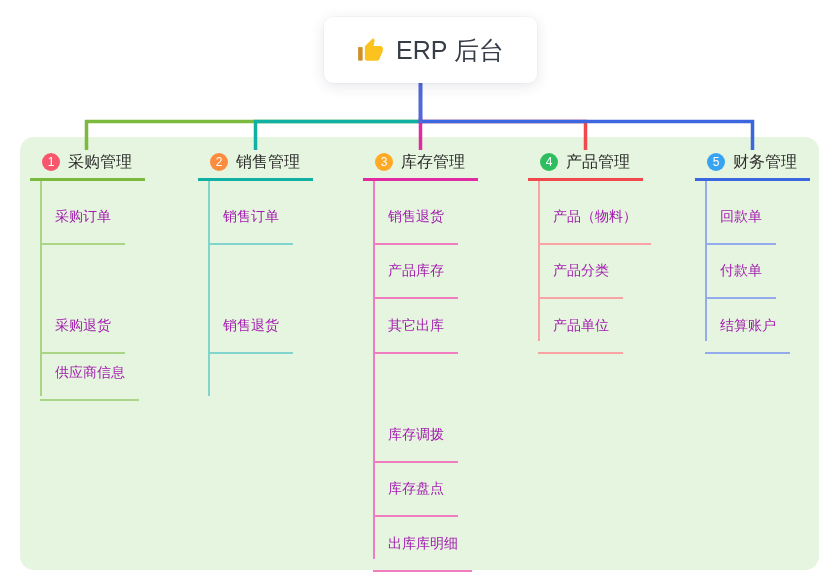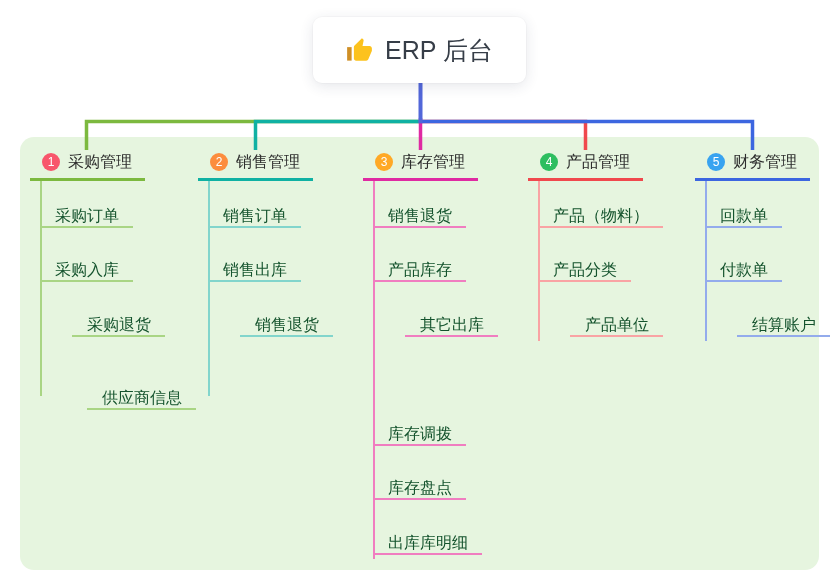--- a/index.html
+++ b/index.html
@@ -4,21 +4,21 @@
 <style>
   * { margin:0; padding:0; box-sizing:border-box; }
   body { font-family:"Liberation Sans","DejaVu Sans",sans-serif; background:#fff; }
   .stage { position:relative; width:839px; height:588px; background:#ffffff; overflow:hidden; }
 
   .panel { position:absolute; left:20px; top:137px; width:799px; height:433px;
            background:#E6F5DF; border-radius:14px; }
 
   .connectors { position:absolute; left:0; top:0; width:839px; height:588px; pointer-events:none; }
 
-  .root-card { position:absolute; left:313px; top:17px; width:213px; height:66px;
+  .root-card { position:absolute; left:324px; top:17px; width:213px; height:66px;
                background:#ffffff; border-radius:9px;
                box-shadow:0 3px 14px rgba(40,50,80,.12), 0 0 0 1px rgba(0,0,0,.02);
                display:flex; align-items:center; justify-content:center; gap:12px;
                font-size:25px; color:#363d47; }
   .thumb-svg { width:27px; height:27px; display:block; }
 
   .branch-header { position:absolute; top:150px; display:flex; align-items:center; gap:8px;
                    padding:2px 13px 6px 12px; line-height:20px; font-size:16px; color:#2d2d2d;
                    border-bottom:3px solid #000; white-space:nowrap; }
   .badge { width:18px; height:18px; border-radius:50%; color:#fff; font-size:12px;
@@ -32,29 +32,29 @@
   .bg1 { background:#F8566C; } .bg2 { background:#FC8D3E; } .bg3 { background:#FFA926; }
   .bg4 { background:#2EBE60; } .bg5 { background:#38A3F0; }
 
   .spine { position:absolute; top:181px; width:2px; }
   .sp1 { left:40px;  height:215px; background:#A9D584; }
   .sp2 { left:208px; height:215px; background:#82D5CC; }
   .sp3 { left:373px; height:378px; background:#F07DC0; }
   .sp4 { left:538px; height:160px; background:#F9A3A4; }
   .sp5 { left:705px; height:160px; background:#93ABEC; }
 
-  .child { position:absolute; padding:0 14px 0 15px; font-size:16px; line-height:20px;
-           color:#14532d; border-bottom:2px solid #ccc; white-space:nowrap; }
+  .child { position:absolute; padding:0 14px 17px 15px; font-size:14px; line-height:20px;
+           color:#a21caf; border-bottom:2px solid #ccc; white-space:nowrap; }
   .c1 { left:40px;  border-color:#A9D584; }
   .c2 { left:208px; border-color:#82D5CC;text-align:right; }
   .c3 { left:373px; border-color:#F07DC0; }
   .c4 { left:538px; border-color:#F9A3A4; }
   .c5 { left:705px; border-color:#93ABEC; }
-  .r0 { top:206px; } .r1 { top:260px; } .r2 { top:315px;margin-left:32px; } .r3 { top:388px;margin-left:47px; }
-  .r4 { top:424px; } .r5 { top:478px;font-family:Liberation Serif, serif; } .r6 { top:533px;text-align:right; }
+  .r0 { top:206px; } .r1 { top:260px; } .r2 { top:315px; } .r3 { top:362px; }
+  .r4 { top:424px; } .r5 { top:478px; } .r6 { top:533px;text-align:right; }
 </style>
 </head>
 <body>
 
 <div class="stage">
 
   <div class="panel"></div>
 
   <svg class="connectors" viewBox="0 0 839 588" fill="none">
     <path d="M86.5 150 V121.5 H420.5" stroke="#7CB93F" stroke-width="3.5"></path>
@@ -72,31 +72,29 @@
     </svg>
     <span>ERP 后台</span>
   </div>
 
   <div class="branch-header bh1">
     <span class="badge bg1">1</span>
     <span>采购管理</span>
   </div>
   <div class="spine sp1"></div>
   <div class="child c1 r0">采购订单</div>
-  <div class="child c1 r1">采购入库</div>
   <div class="child c1 r2">采购退货</div>
   <div class="child c1 r3">供应商信息</div>
 
   <div class="branch-header bh2">
     <span class="badge bg2">2</span>
     <span>销售管理</span>
   </div>
   <div class="spine sp2"></div>
   <div class="child c2 r0">销售订单</div>
-  <div class="child c2 r1">销售出库</div>
   <div class="child c2 r2">销售退货</div>
 
   <div class="branch-header bh3">
     <span class="badge bg3">3</span>
     <span>库存管理</span>
   </div>
   <div class="spine sp3"></div>
   <div class="child c3 r0">销售退货</div>
   <div class="child c3 r1">产品库存</div>
   <div class="child c3 r2">其它出库</div>

